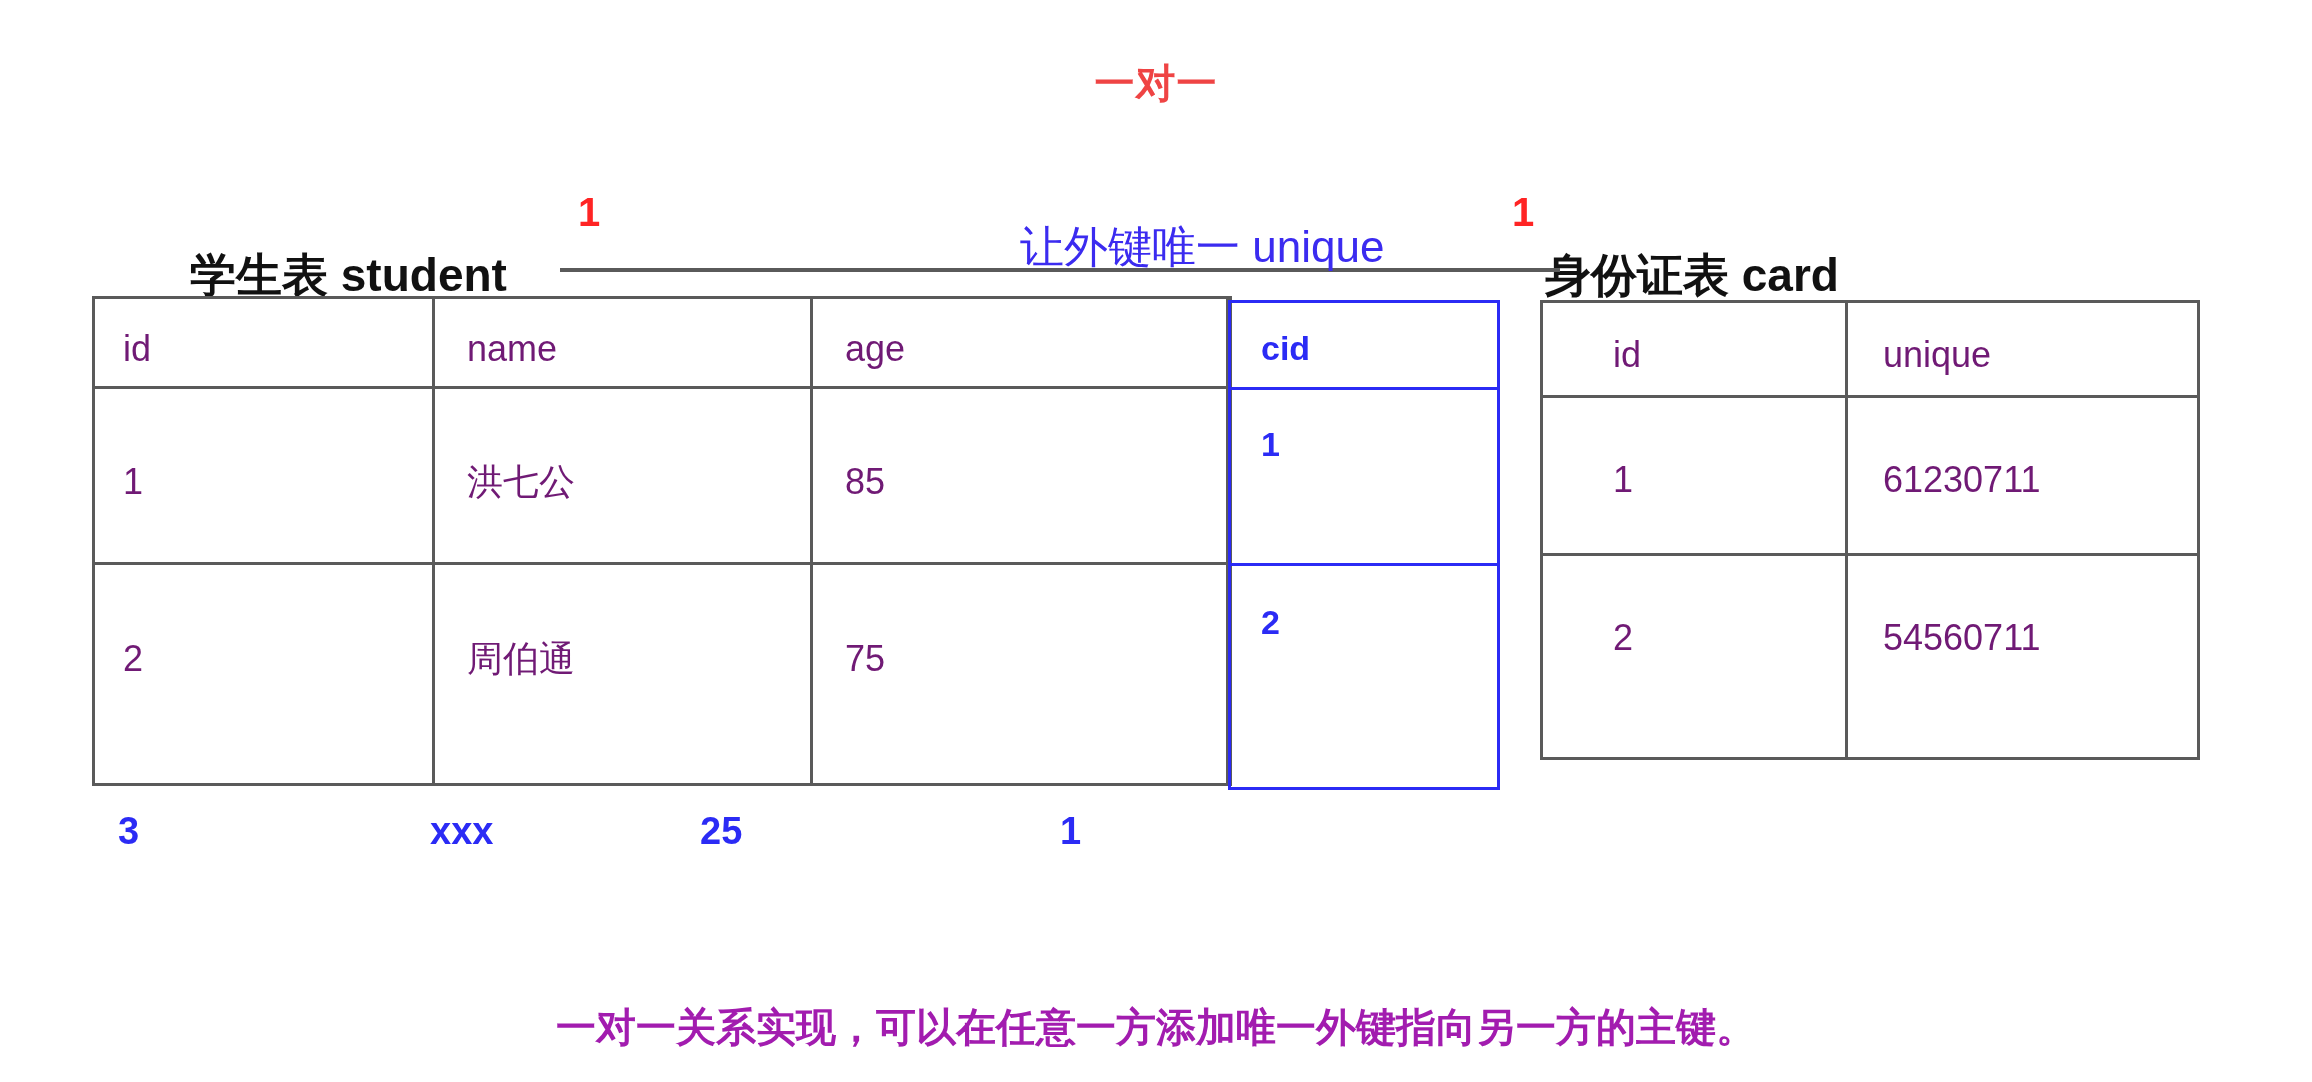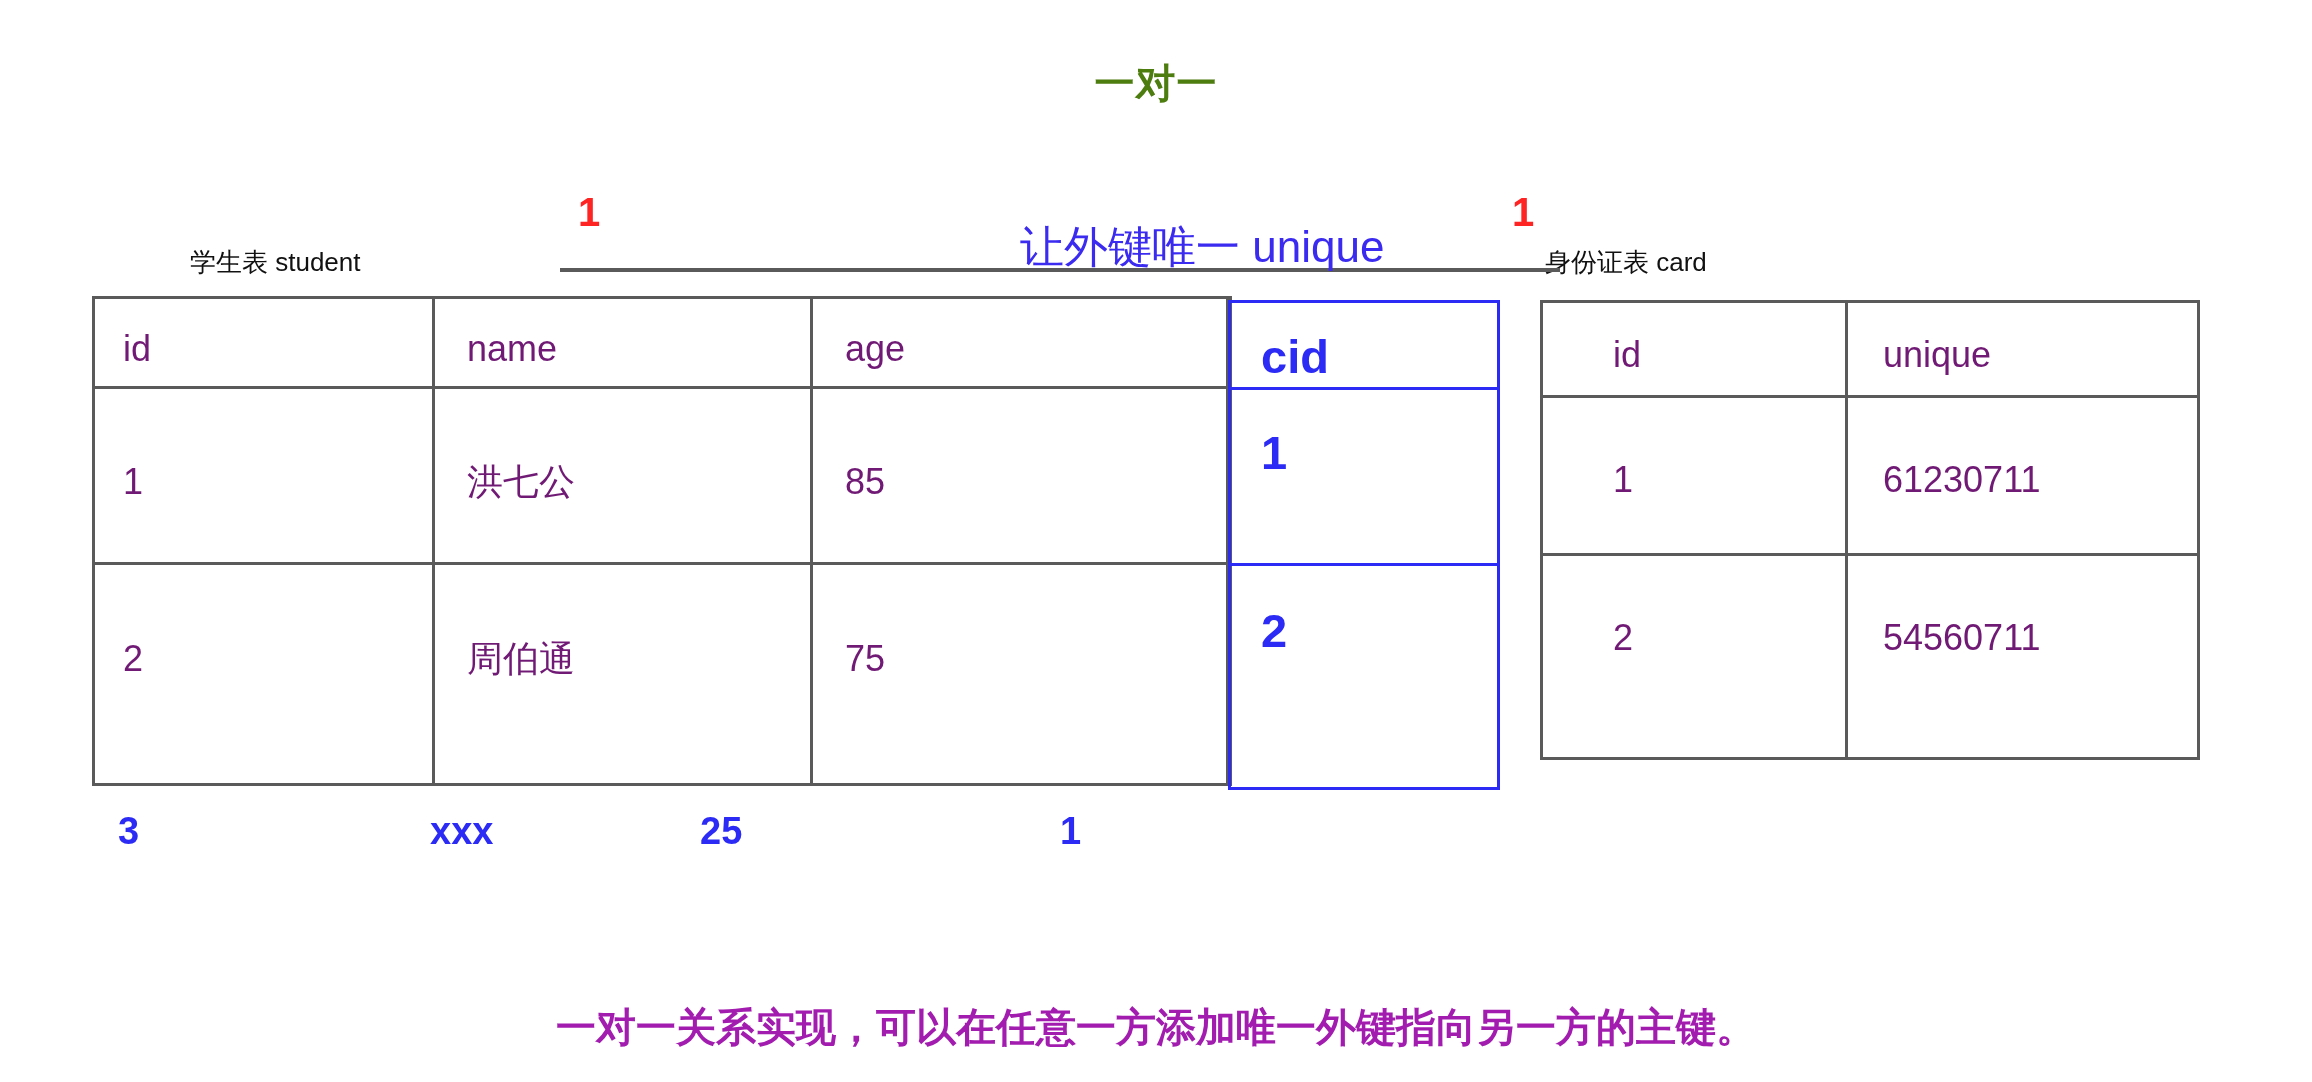--- a/index.html
+++ b/index.html
@@ -6,26 +6,26 @@
   body{
     width:2312px;height:1082px;position:relative;overflow:hidden;
     font-family:"Liberation Sans","DejaVu Sans",sans-serif;
     color:#111111;
   }
   .abs{position:absolute;}
 
   
   #diagram-title{
     left:0;right:0;top:56px;text-align:center;
-    color:#4d7c0f;font-size:40px;font-weight:700;letter-spacing:1px;
+    color:#ef4444;font-size:40px;font-weight:700;letter-spacing:1px;
   }
 
   
   .table-caption{
-    font-size:26px;font-weight:400;color:#111;white-space:nowrap;
+    font-size:46px;font-weight:700;color:#111;white-space:nowrap;
   }
   #student-caption{left:190px;top:245px;}
   #card-caption{left:1545px;top:245px;}
 
   
   #relation-line{
     left:560px;top:268px;width:1000px;height:4px;
     background:#5a5a5a;
   }
   .card-one{
@@ -57,21 +57,21 @@
 
   
   #cid-column{
     left:1228px;top:300px;width:272px;height:490px;
     border:3px solid #2b2bf5;box-sizing:border-box;
   }
   #cid-column .bhline{
     position:absolute;left:0;right:0;height:3px;background:#2b2bf5;
   }
   .bcell{
-    position:absolute;font-size:47px;color:#2b2bf5;font-weight:600;
+    position:absolute;font-size:34px;color:#2b2bf5;font-weight:600;
   }
 
   
   .pending{
     position:absolute;color:#2b2bf5;font-size:38px;font-weight:700;
   }
 
   
   #card-table{
     left:1540px;top:300px;width:660px;height:460px;

